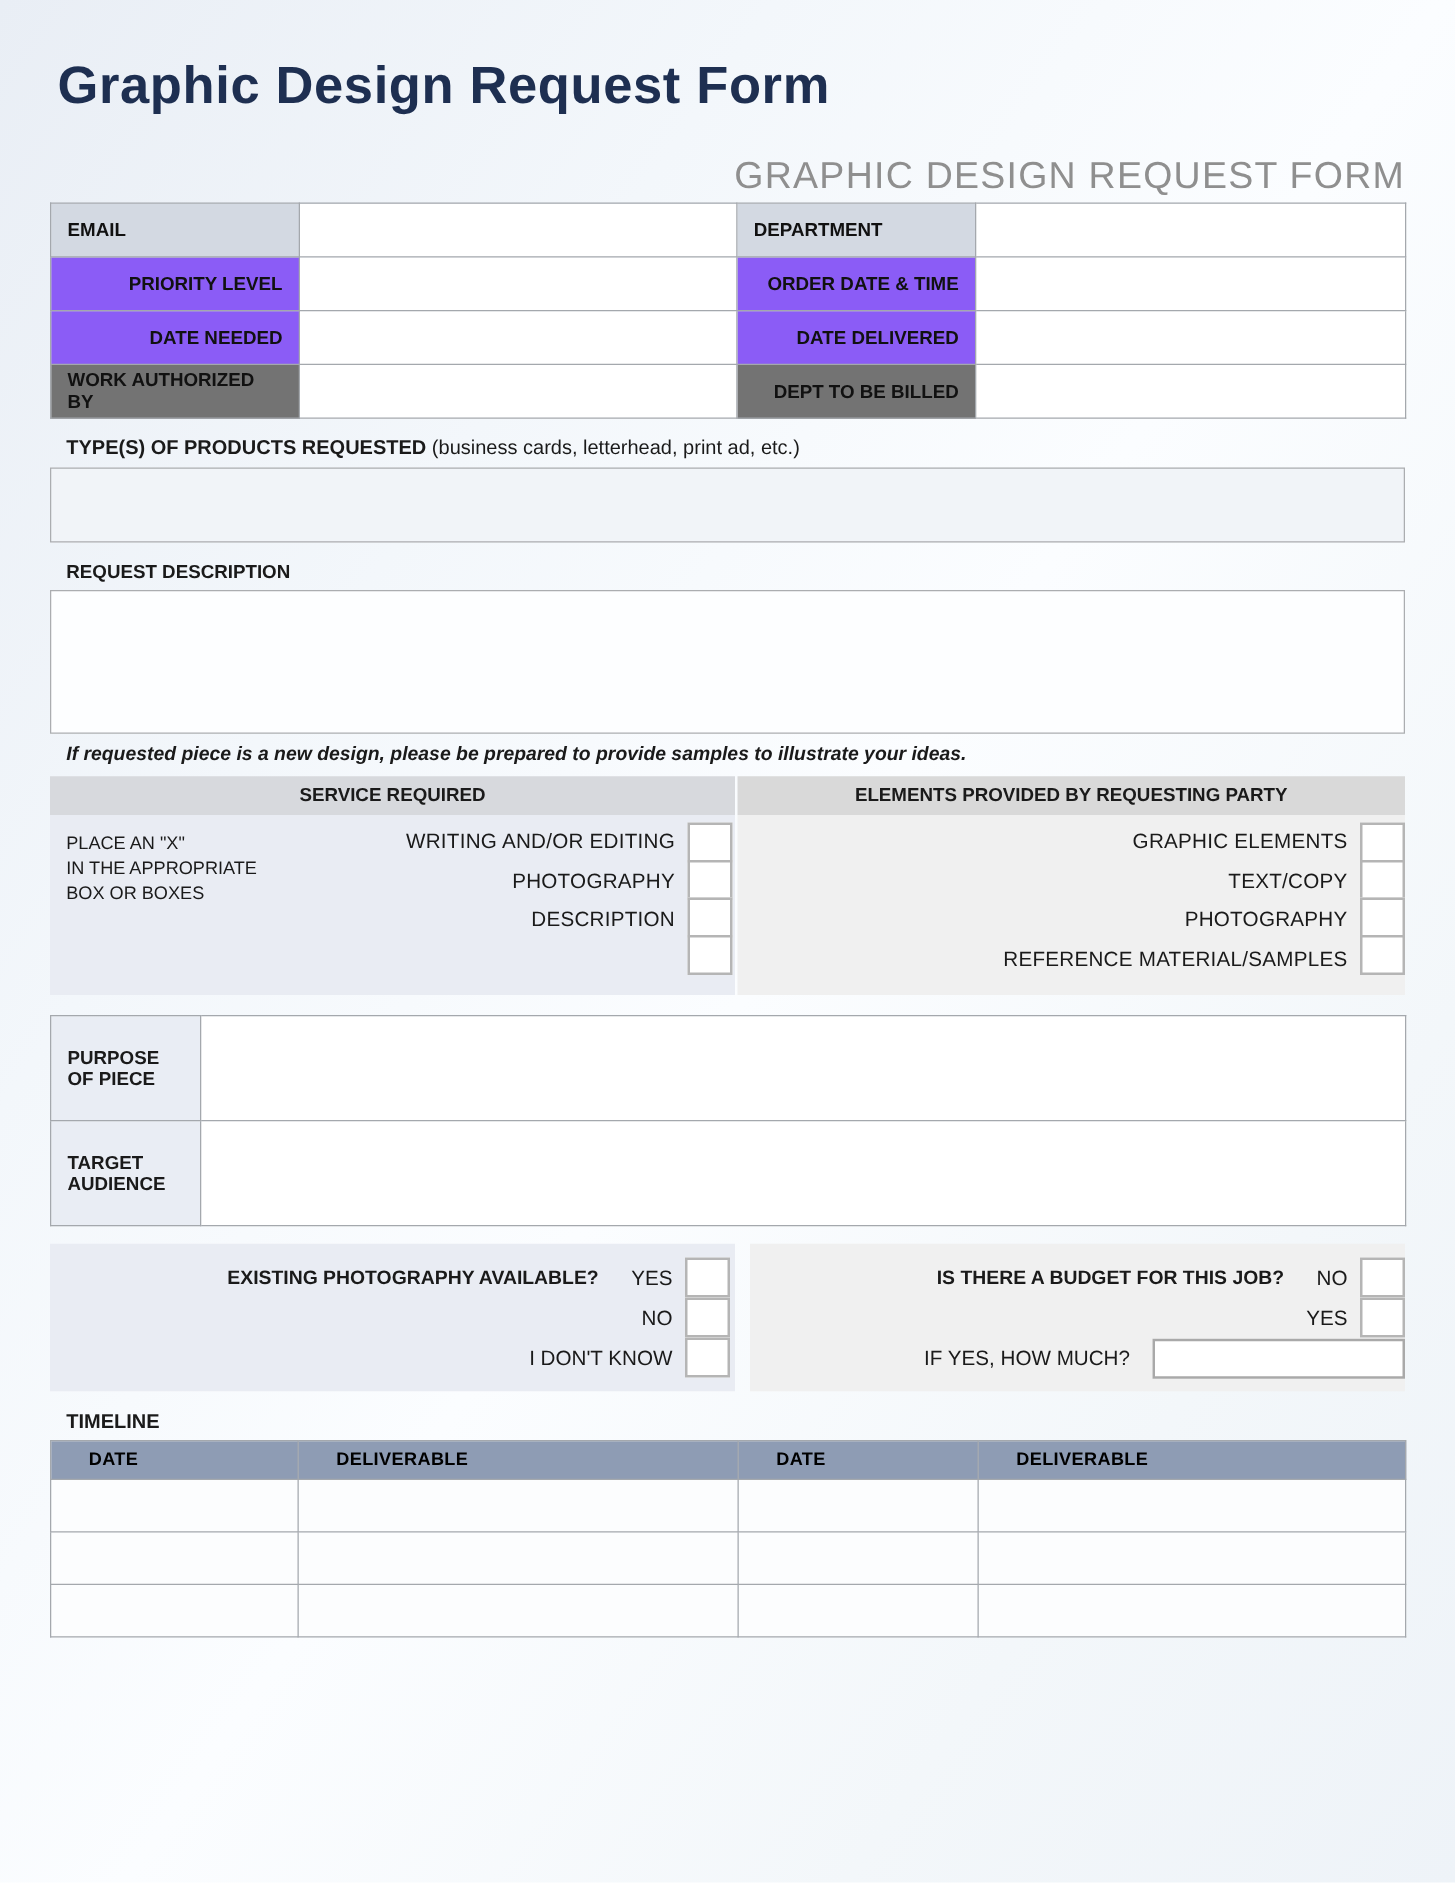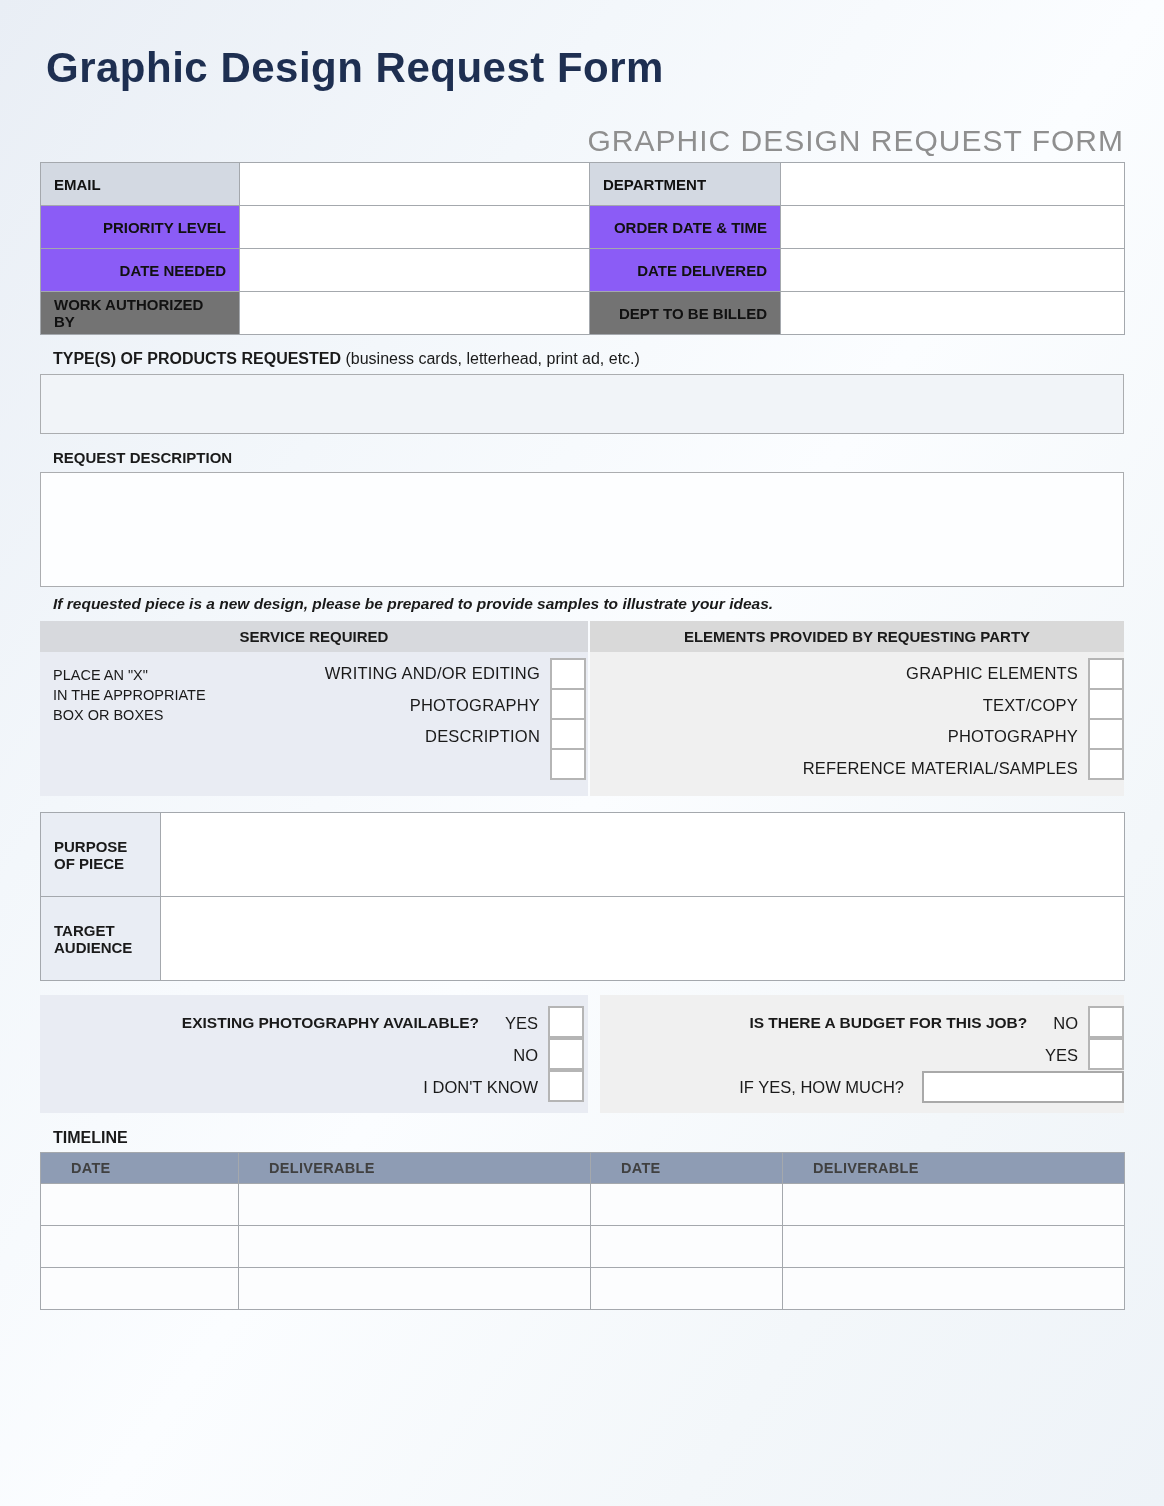--- a/index.html
+++ b/index.html
@@ -104,21 +104,21 @@
   .yn-cb { width:36px; height:32px; background:#fff; border:2px solid #b5b5b5; margin-top:-2px; }
   .how-much-input {
     width:202px; height:32px; background:#ffffff; border:2px solid #a9a9a9; margin-left:8px;
   }
 
   
   .timeline-heading { margin:16px 0 0 13px; font-size:16px; font-weight:bold; }
   .tl-table { width:1084px; margin-top:5px; }
   .tl-table th {
     border:1px solid #a4a8ad; height:31px; background:#8e9cb4;
-    color:#404040; font-size:14.5px; font-weight:bold;
+    color:#000000; font-size:14.5px; font-weight:bold;
     text-align:left; padding-left:30px; letter-spacing:0.3px;
   }
   .tl-table td { height:42px; background:#fcfdfe; }
 
   
   .notes-box {
     display:flex; width:1084px; height:104px; margin-top:11px;
     border:1px solid #a4a8ad;
   }
   .notes-label {

